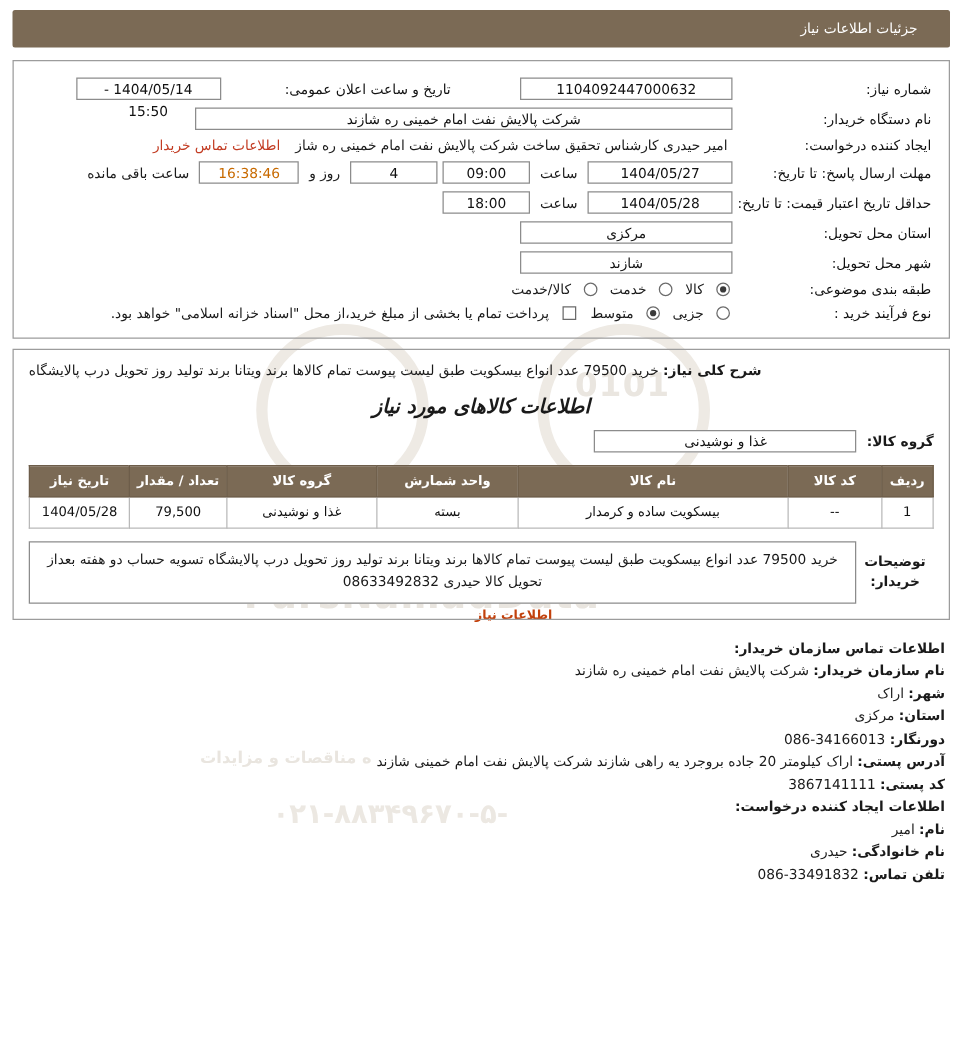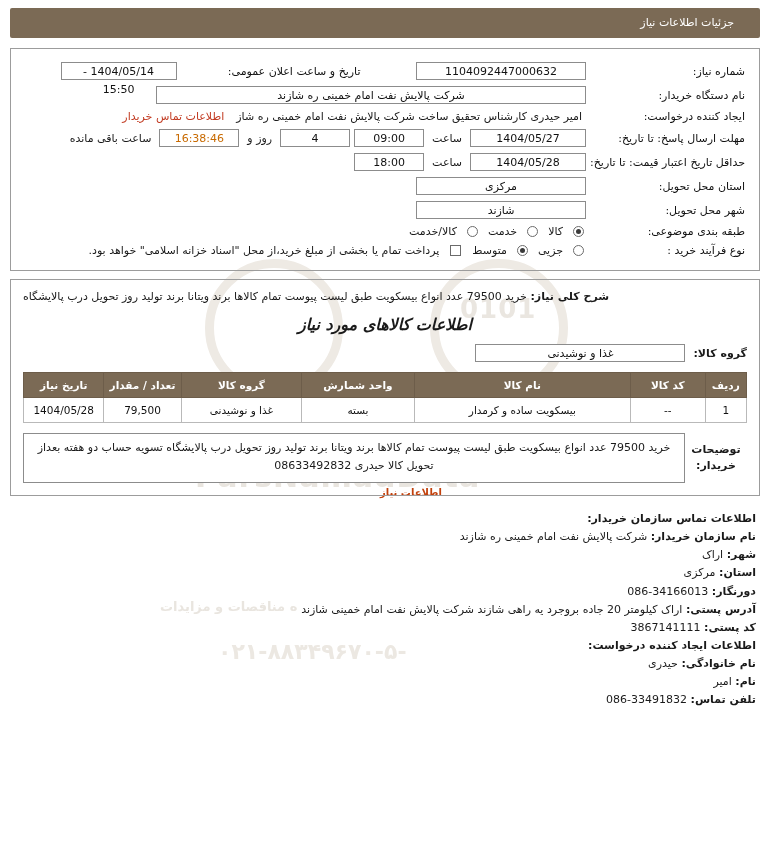--- a/index.html
+++ b/index.html
@@ -394,26 +394,26 @@
     <div>
       <b>آدرس پستی:</b>
       <span>اراک کیلومتر 20 جاده بروجرد یه راهی شازند شرکت پالایش نفت امام خمینی شازند</span>
     </div>
     <div>
       <b>کد پستی:</b>
       <span>3867141111</span>
     </div>
     <div class="hd">اطلاعات ایجاد کننده درخواست:</div>
     <div>
+      <b>نام:</b>
+      <span>امیر</span>
+    </div>
+    <div>
       <b>نام خانوادگی:</b>
       <span>حیدری</span>
     </div>
     <div>
-      <b>نام:</b>
-      <span>امیر</span>
-    </div>
-    <div>
       <b>تلفن تماس:</b>
       <span>33491832-086</span>
     </div>
   </div>
 
 </div>
 
 </body></html>

